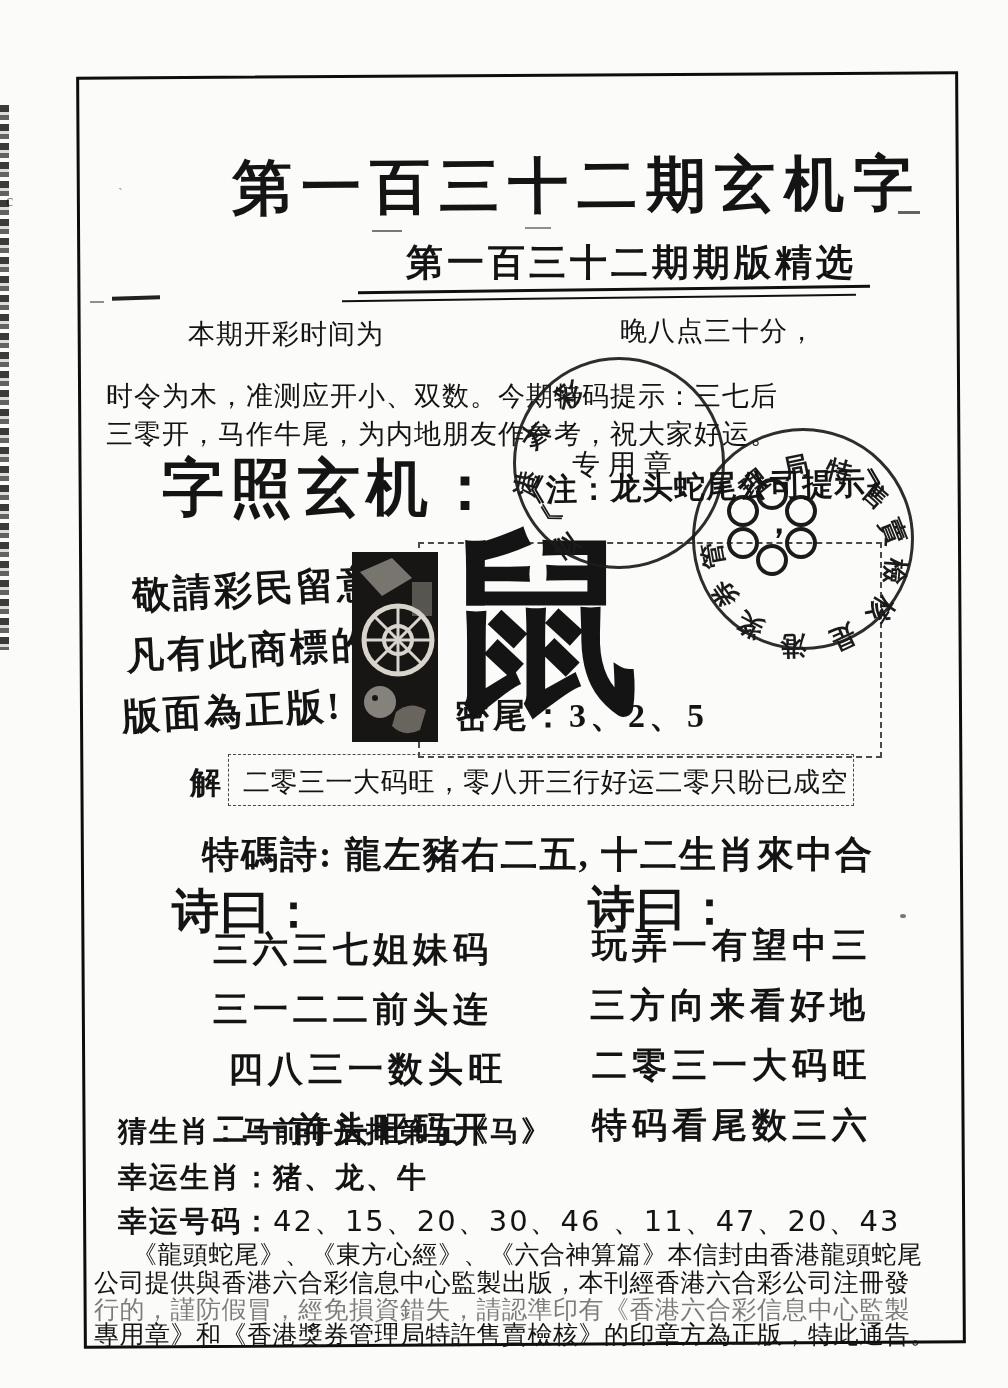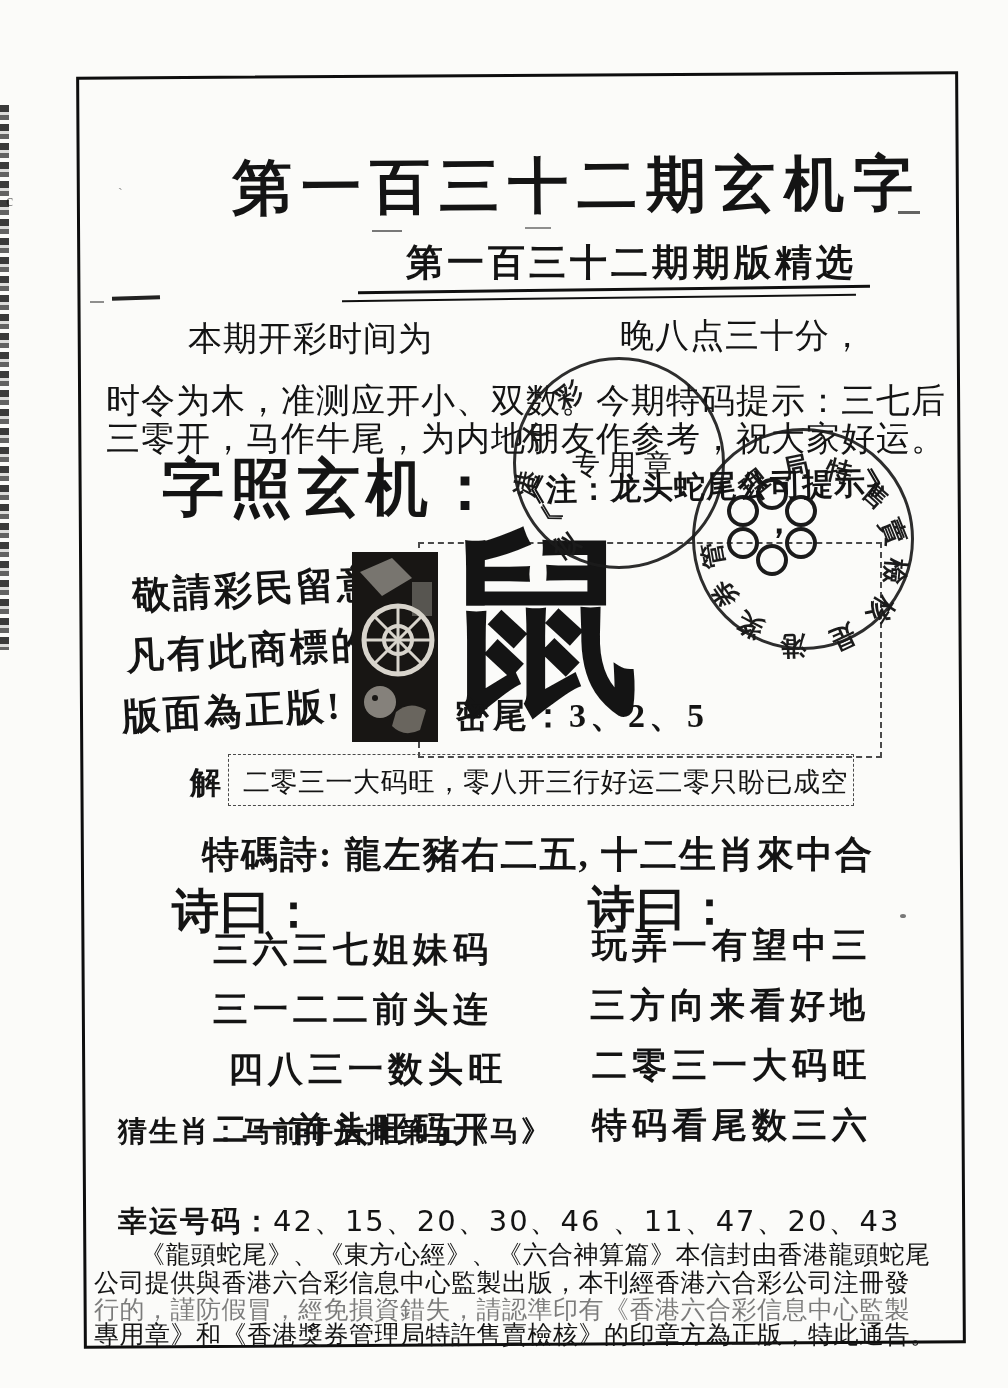--- a/index.html
+++ b/index.html
@@ -4,21 +4,21 @@
 <style>
   html,body{margin:0;padding:0;background:#e8e8e6;}
   .page{position:relative;width:1008px;height:1388px;background:#fbfbf9;overflow:hidden;
         font-family:"Liberation Serif","DejaVu Serif",serif;color:#141414;}
   .abs{position:absolute;white-space:nowrap;}
   .frame{position:absolute;left:80px;top:74px;width:876px;height:1266px;
          border:3px solid #0e0e0e;transform:rotate(-0.35deg);}
   .title{font-size:60px;font-weight:bold;letter-spacing:9px;transform:rotate(-0.4deg);}
   .subtitle{font-size:37px;font-weight:bold;letter-spacing:4px;}
   .uline{position:absolute;background:#101010;transform:rotate(-0.7deg);}
-  .body-txt{font-size:34px;letter-spacing:1px;}
+  .body-txt{font-size:27px;letter-spacing:1px;}
   .heading{font-size:62px;font-weight:bold;letter-spacing:6px;}
   .notice{font-size:38px;font-weight:600;letter-spacing:3px;transform:rotate(-3deg);}
   .bigzi{font-size:195px;font-weight:bold;line-height:1;}
   .miwei{font-size:34px;font-weight:600;letter-spacing:4px;}
   .dash-box{position:absolute;border:2px dashed #4a4a4a;}
   .stamp{position:absolute;border:3px solid #1b1b1b;border-radius:50%;opacity:.92;}
   .ring{position:absolute;font-size:26px;font-weight:600;color:#1b1b1b;}
   .overlay-note{font-size:31px;font-weight:600;letter-spacing:1px;transform:rotate(-1.2deg);}
   .zhuan{font-size:28px;font-weight:400;letter-spacing:8px;}
   .jie-label{font-size:31px;font-weight:600;}
@@ -145,22 +145,23 @@
   <div class="abs poem" style="left:213px;top:986px;">三一二二前头连</div>
   <div class="abs poem" style="left:228px;top:1046px;">四八三一数头旺</div>
   <div class="abs poem" style="left:213px;top:1106px;">二一前头旺码开</div>
 
   <div class="abs poem" style="left:592px;top:922px;">玩弄一有望中三</div>
   <div class="abs poem" style="left:590px;top:982px;">三方向来看好地</div>
   <div class="abs poem" style="left:592px;top:1042px;">二零三一大码旺</div>
   <div class="abs poem" style="left:592px;top:1102px;">特码看尾数三六</div>
 
   <div class="abs pred" style="left:118px;top:1112px;">猜生肖：马前牛后排第五《马》</div>
+  <div class="abs pred" style="left:118px;top:1158px;">幸运生肖：猪、龙、牛</div>
   <div class="abs pred" style="left:118px;top:1202px;">
     <span>幸运号码：</span><span class="nums">42、15、20、30、46 、11、47、20、43</span>
   </div>
 
-  <div class="abs footer" style="left:140px;top:1238px;">《龍頭蛇尾》、《東方心經》、《六合神算篇》本信封由香港龍頭蛇尾</div>
+  <div class="abs footer" style="left:132px;top:1238px;">《龍頭蛇尾》、《東方心經》、《六合神算篇》本信封由香港龍頭蛇尾</div>
   <div class="abs footer" style="left:94px;top:1266px;">公司提供與香港六合彩信息中心監製出版，本刊經香港六合彩公司注冊發</div>
   <div class="abs footer faint" style="left:94px;top:1293px;">行的，謹防假冒，經免損資錯失，請認準印有《香港六合彩信息中心監製</div>
   <div class="abs footer" style="left:94px;top:1318px;font-family:Liberation Serif, serif;">專用章》和《香港獎券管理局特許售賣檢核》的印章方為正版，特此通告。</div>
 
 </div>
 
 </body></html>

